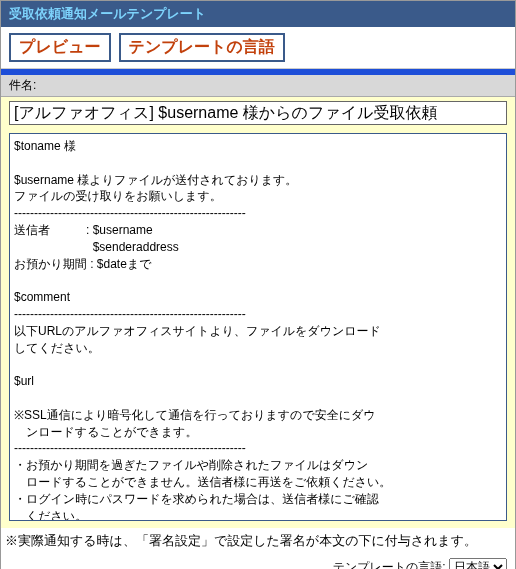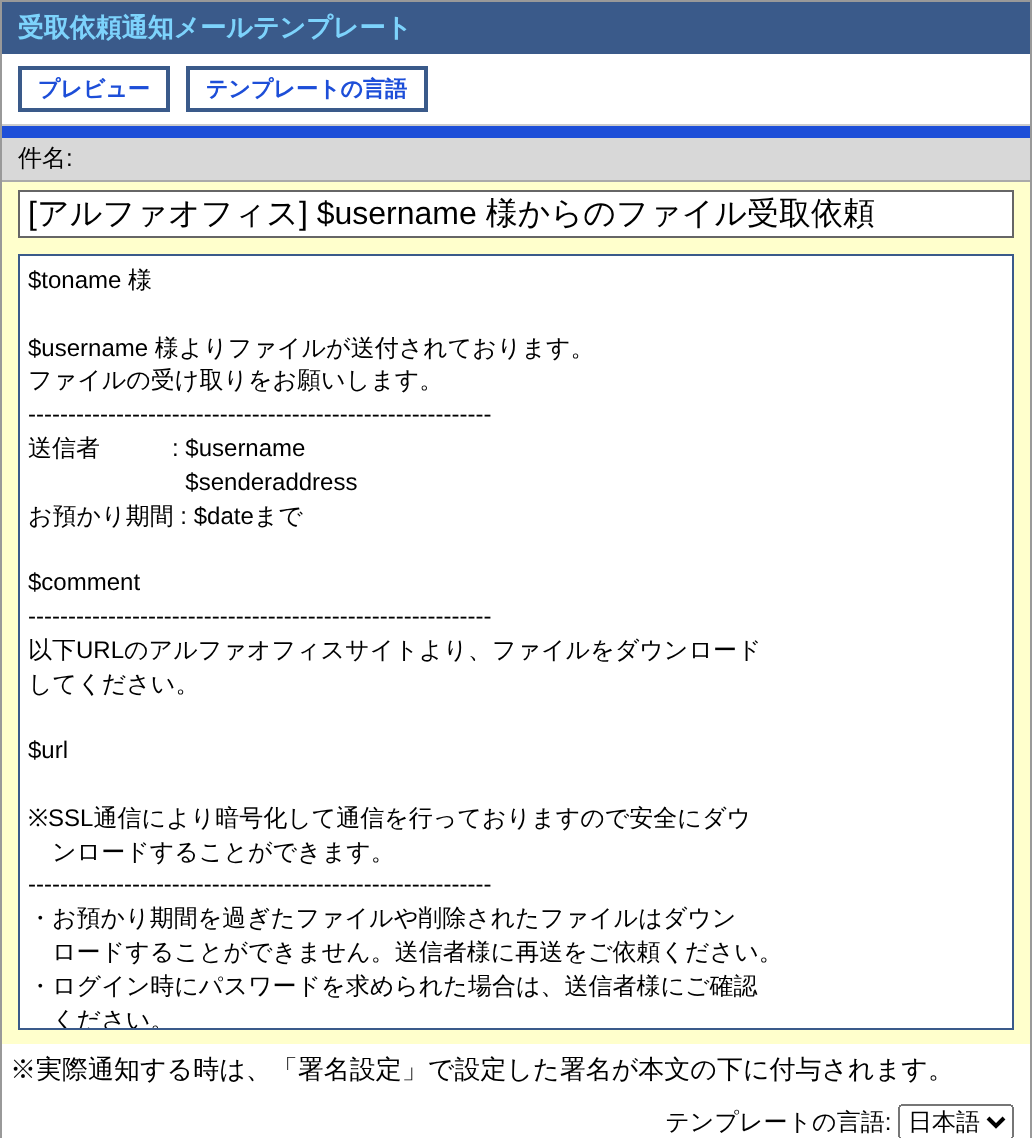--- a/index.html
+++ b/index.html
@@ -22,24 +22,24 @@
   }
   .toolbar {
     padding: 6px 8px;
     display: flex;
     gap: 8px;
     border-bottom: 1px solid #ccc;
   }
   .btn {
     border: 2px solid #3a5a8a;
     background: #fff;
-    color: #1d4ed8;
+    color: #c2410c;
     font-weight: bold;
     padding: 2px 8px;
-    font-size: 11px;
+    font-size: 16px;
     cursor: pointer;
     font-family: inherit;
   }
   .label-bar {
     background: #d8d8d8;
     padding: 2px 8px;
     font-size: 12px;
     border-top: 6px solid #1d4ed8;
     border-bottom: 1px solid #aaa;
   }

